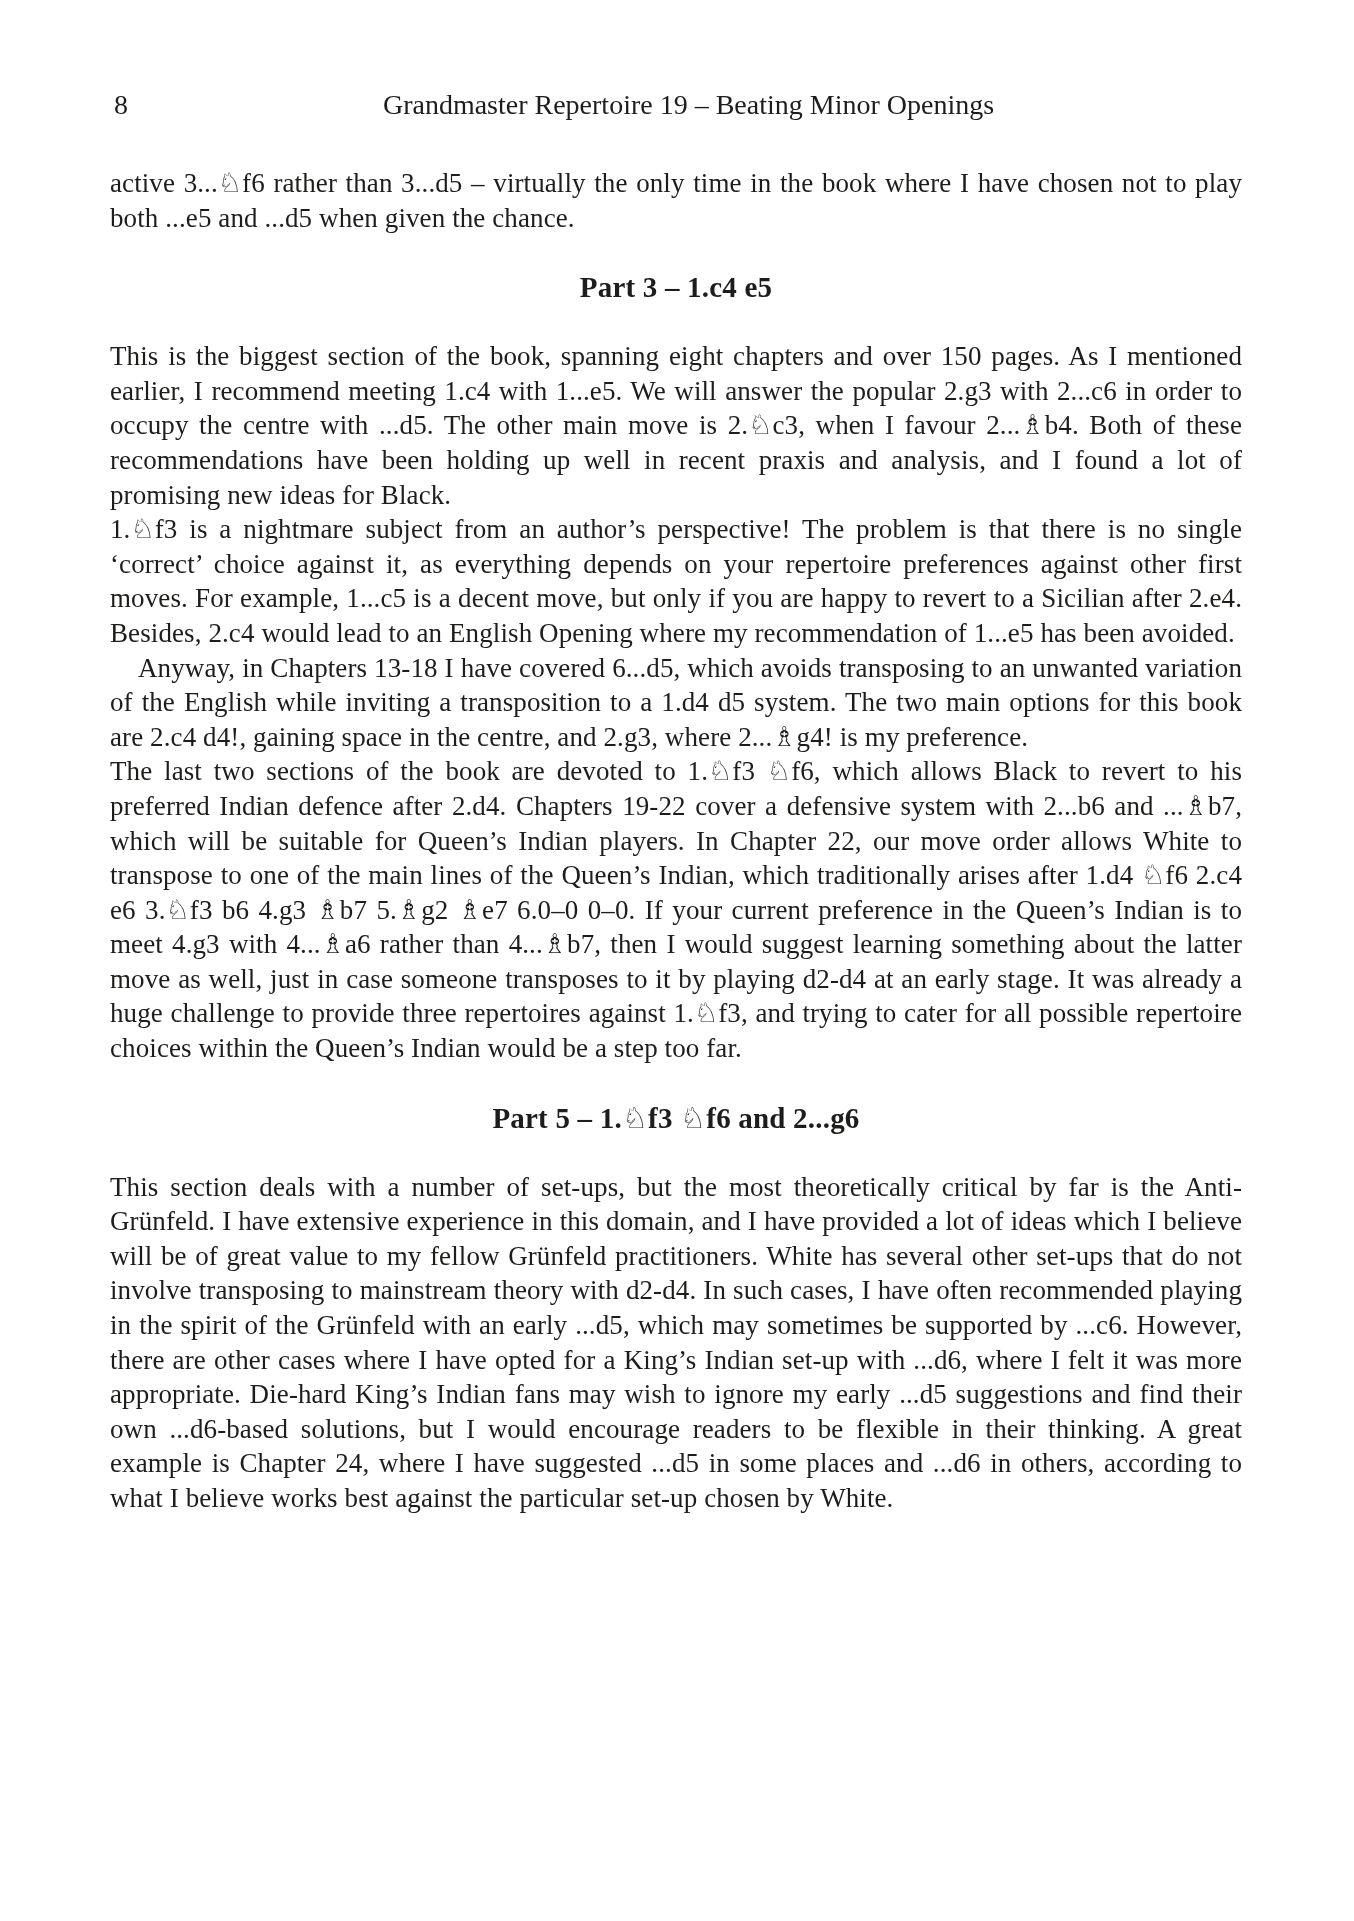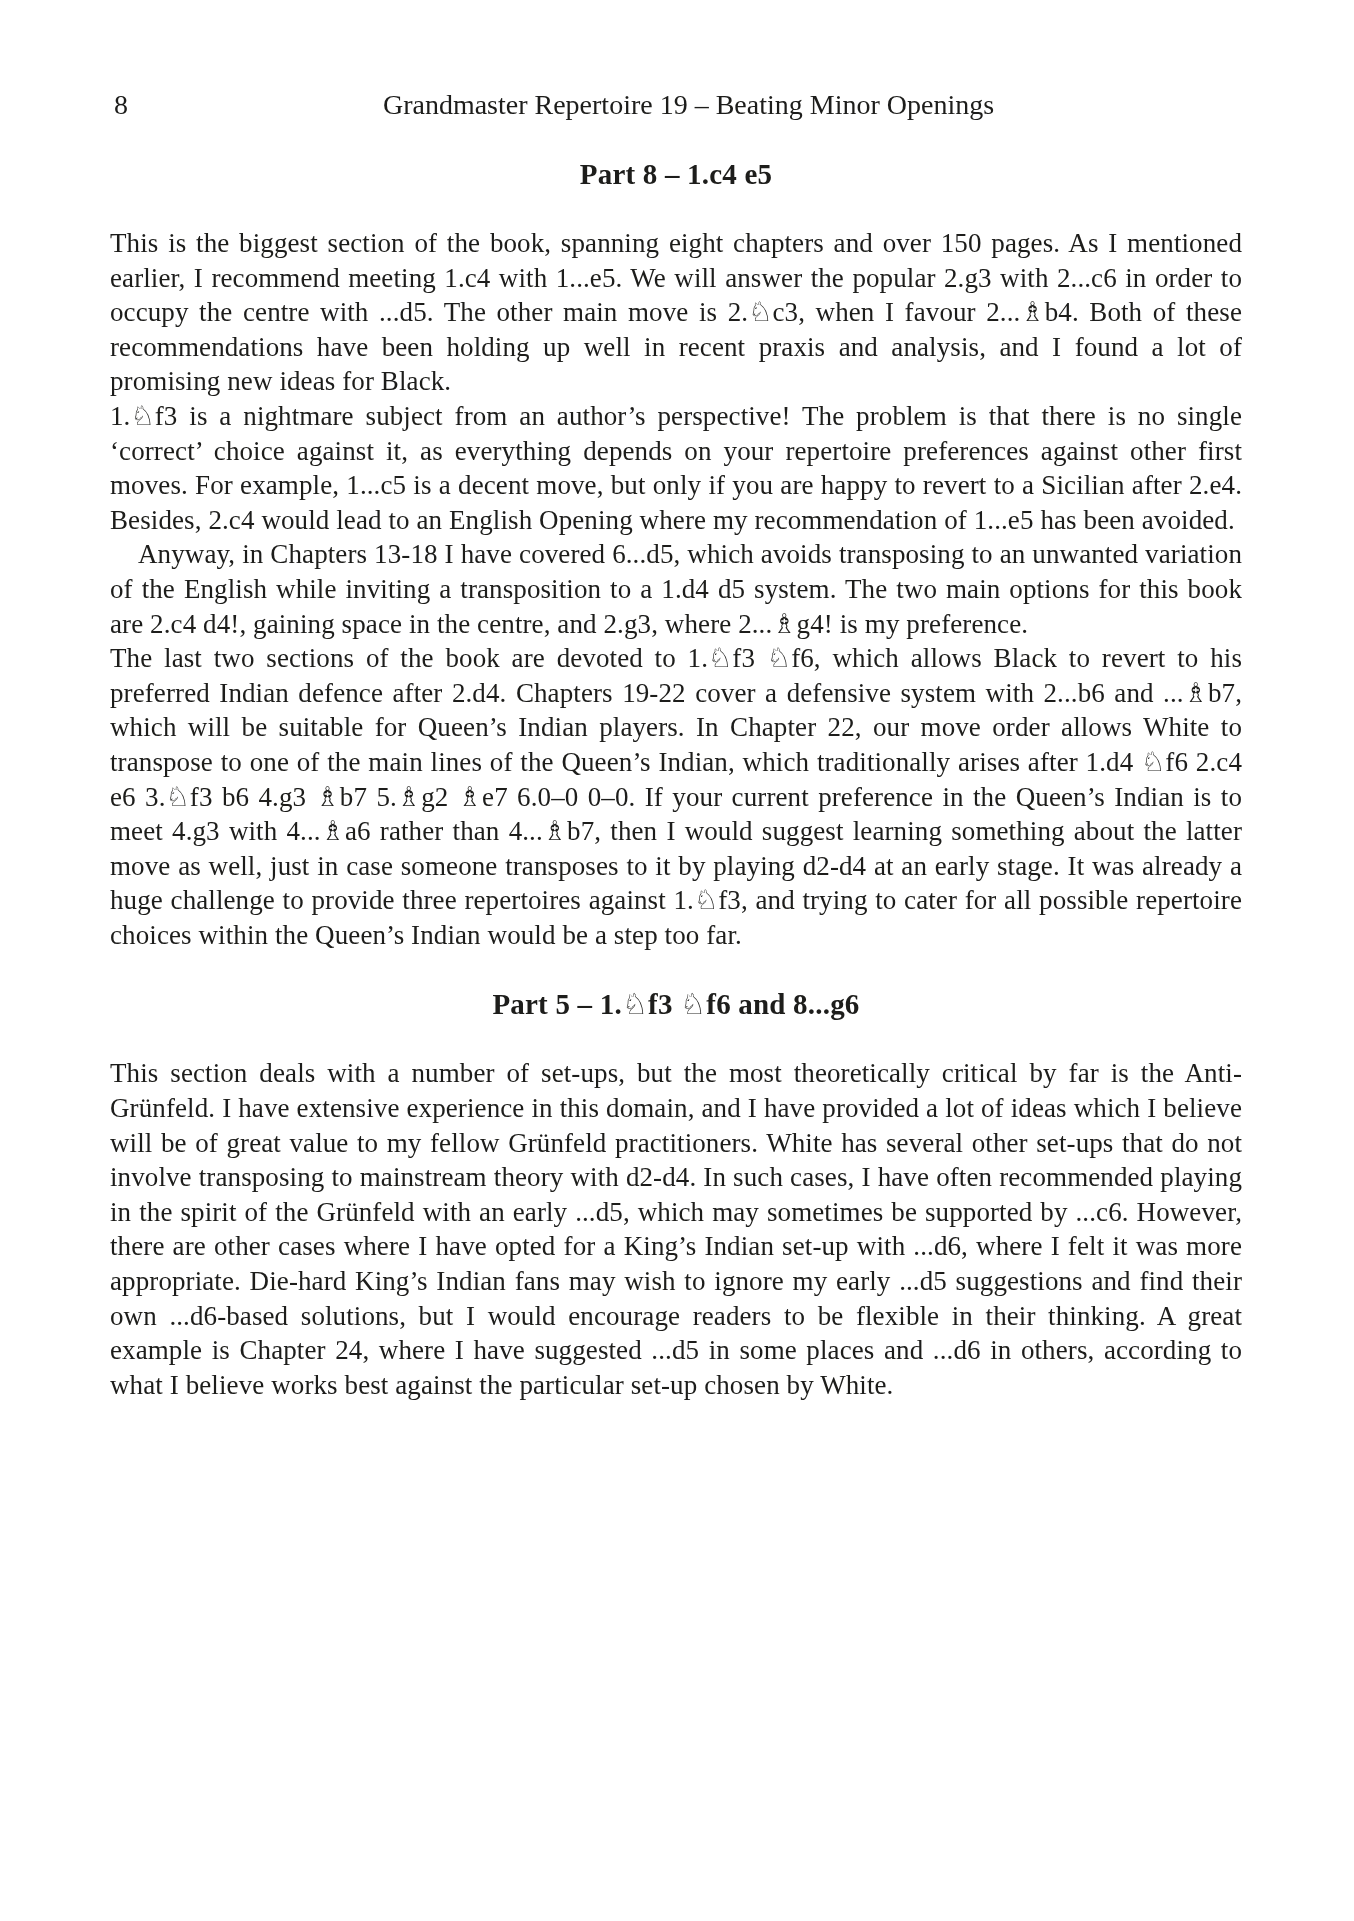--- a/index.html
+++ b/index.html
@@ -65,32 +65,33 @@
 
 <div class="book-page">
 
   <div class="page-header">
     <span class="page-number">8</span>
     <span class="running-title">Grandmaster Repertoire 19 – Beating Minor Openings</span>
   </div>
 
   <div class="body-copy">
 
+    <p class="first-para">active 3...♘f6 rather than 3...d5 – virtually the only time in the book where I have chosen not to play both ...e5 and ...d5 when given the chance.</p>
 
-    <h2 class="part-heading">Part 8 – 1.c4 e5</h2>
+    <h2 class="part-heading">Part 3 – 1.c4 e5</h2>
 
     <p>This is the biggest section of the book, spanning eight chapters and over 150 pages. As I mentioned earlier, I recommend meeting 1.c4 with 1...e5. We will answer the popular 2.g3 with 2...c6 in order to occupy the centre with ...d5. The other main move is 2.♘c3, when I favour 2...♗b4. Both of these recommendations have been holding up well in recent praxis and analysis, and I found a lot of promising new ideas for Black.</p>
 
 
     <p>1.♘f3 is a nightmare subject from an author’s perspective! The problem is that there is no single ‘correct’ choice against it, as everything depends on your repertoire preferences against other first moves. For example, 1...c5 is a decent move, but only if you are happy to revert to a Sicilian after 2.e4. Besides, 2.c4 would lead to an English Opening where my recommendation of 1...e5 has been avoided.</p>
 
     <p class="indent-para">Anyway, in Chapters 13-18 I have covered 6...d5, which avoids transposing to an unwanted variation of the English while inviting a transposition to a 1.d4 d5 system. The two main options for this book are 2.c4 d4!, gaining space in the centre, and 2.g3, where 2...♗g4! is my preference.</p>
 
 
     <p>The last two sections of the book are devoted to 1.♘f3 ♘f6, which allows Black to revert to his preferred Indian defence after 2.d4. Chapters 19-22 cover a defensive system with 2...b6 and ...♗b7, which will be suitable for Queen’s Indian players. In Chapter 22, our move order allows White to transpose to one of the main lines of the Queen’s Indian, which traditionally arises after 1.d4 ♘f6 2.c4 e6 3.♘f3 b6 4.g3 ♗b7 5.♗g2 ♗e7 6.0–0 0–0. If your current preference in the Queen’s Indian is to meet 4.g3 with 4...♗a6 rather than 4...♗b7, then I would suggest learning something about the latter move as well, just in case someone transposes to it by playing d2-d4 at an early stage. It was already a huge challenge to provide three repertoires against 1.♘f3, and trying to cater for all possible repertoire choices within the Queen’s Indian would be a step too far.</p>
 
-    <h2 class="part-heading">Part 5 – 1.♘f3 ♘f6 and 8...g6</h2>
+    <h2 class="part-heading">Part 5 – 1.♘f3 ♘f6 and 2...g6</h2>
 
     <p>This section deals with a number of set-ups, but the most theoretically critical by far is the Anti-Grünfeld. I have extensive experience in this domain, and I have provided a lot of ideas which I believe will be of great value to my fellow Grünfeld practitioners. White has several other set-ups that do not involve transposing to mainstream theory with d2-d4. In such cases, I have often recommended playing in the spirit of the Grünfeld with an early ...d5, which may sometimes be supported by ...c6. However, there are other cases where I have opted for a King’s Indian set-up with ...d6, where I felt it was more appropriate. Die-hard King’s Indian fans may wish to ignore my early ...d5 suggestions and find their own ...d6-based solutions, but I would encourage readers to be flexible in their thinking. A great example is Chapter 24, where I have suggested ...d5 in some places and ...d6 in others, according to what I believe works best against the particular set-up chosen by White.</p>
 
   </div>
 
 </div>
 
 </body></html>

